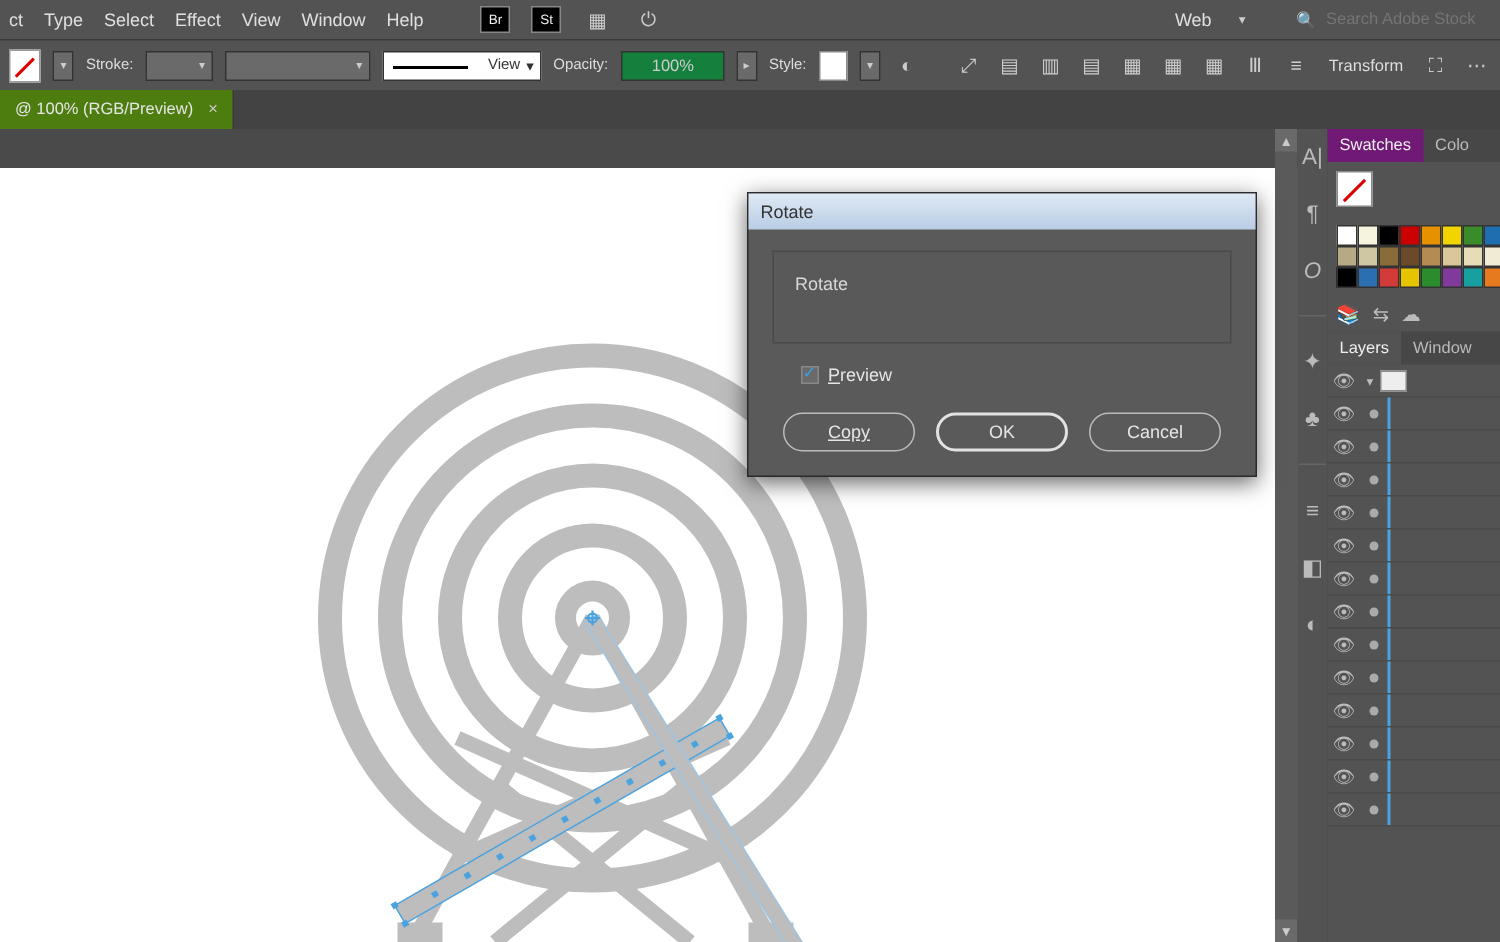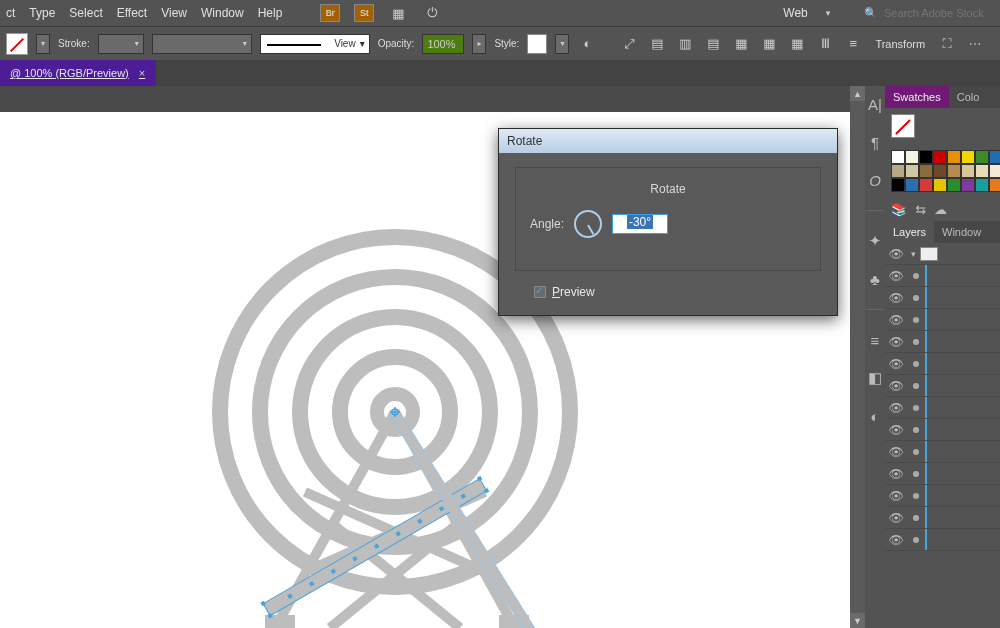--- a/index.html
+++ b/index.html
@@ -2,43 +2,43 @@
 <html><head>
 <meta charset="utf-8">
 <style>
   * { box-sizing: border-box; margin: 0; padding: 0; font-family: "Segoe UI", Tahoma, sans-serif; }
   body { background:#4a4a4a; width:1000px; height:628px; overflow:hidden; color:#ccc; font-size:11px; position:relative; }
 
   
   .menubar { height:26px; background:#535353; display:flex; align-items:center; padding:0 6px; gap:14px; }
   .menubar .mi { color:#e0e0e0; font-size:12px; cursor:default; }
   .menubar .spacer { flex:1; }
-  .menubar .iconbox { width:20px; height:18px; background:#a16207; border:1px solid #888; display:flex; align-items:center; justify-content:center; font-size:9px; color:#eee; }
+  .menubar .iconbox { width:20px; height:18px; background:#000000; border:1px solid #888; display:flex; align-items:center; justify-content:center; font-size:9px; color:#eee; }
   .menubar .web { color:#e0e0e0; font-size:12px; margin-right:4px; }
   .menubar .chev { font-size:9px; color:#ccc; }
   .menubar .search { display:flex; align-items:center; gap:6px; color:#aaa; }
   .menubar .search input { background:transparent; border:none; color:#aaa; font-size:11px; width:110px; outline:none;}
 
   
   .optbar { height:34px; background:#535353; border-top:1px solid #3a3a3a; display:flex; align-items:center; padding:0 6px; gap:8px; }
   .swatch { width:22px; height:22px; background:#fff; border:1px solid #999; position:relative; }
   .swatch::after { content:""; position:absolute; left:2px; right:2px; top:50%; height:2px; background:#d00; transform:rotate(-45deg);}
   .lbl { color:#ddd; font-size:10px; }
   .dd { height:20px; background:#6a6a6a; border:1px solid #333; display:flex; align-items:center; padding:0 4px; gap:4px;}
   .dd .car { font-size:8px; color:#ccc;}
   .brush { width:110px; height:20px; background:#fff; border:1px solid #333; display:flex; align-items:center; justify-content:flex-end; color:#333; font-size:10px; padding-right:4px; position:relative;}
   .brush::before { content:""; position:absolute; left:6px; right:48px; top:50%; height:2px; background:#000;}
-  .opval { height:20px; background:#4d7c0f; border:1px solid #333; min-width:42px; display:flex; align-items:center; padding:0 4px;}
+  .opval { height:20px; background:#15803d; border:1px solid #333; min-width:42px; display:flex; align-items:center; padding:0 20px;}
   .wswatch { width:20px; height:20px; background:#fff; border:1px solid #888;}
   .tbicon { width:20px; height:20px; display:flex; align-items:center; justify-content:center; color:#ccc; font-size:13px;}
   .tblabel { color:#ddd; font-size:11px; padding:0 4px;}
 
   
   .tabstrip { height:26px; background:#434343; display:flex; align-items:center; }
-  .doctab { height:26px; background:#4c1d95; display:flex; align-items:center; padding:0 10px; color:#e6e6e6; font-size:11px; gap:10px; border-right:1px solid #3a3a3a;text-decoration:underline;}
+  .doctab { height:26px; background:#4d7c0f; display:flex; align-items:center; padding:0 10px; color:#e6e6e6; font-size:11px; gap:10px; border-right:1px solid #3a3a3a;}
   .doctab .close { color:#ccc; cursor:default; }
 
   
   .work { position:absolute; left:0; top:86px; right:135px; bottom:0; background:#4a4a4a; }
   .canvas { position:absolute; left:0; top:26px; right:0; bottom:0; background:#fff; }
   .vscroll { position:absolute; right:0; top:0; bottom:0; width:15px; background:#5a5a5a;}
   .vscroll .up, .vscroll .dn { height:15px; background:#6a6a6a; display:flex; align-items:center; justify-content:center; font-size:9px; color:#ccc;}
   .vscroll .dn { position:absolute; bottom:0; left:0; right:0;}
 
   
@@ -62,21 +62,21 @@
   .lrow { height:22px; display:flex; align-items:center; border-bottom:1px solid #4a4a4a;}
   .lrow .eye { width:22px; text-align:center; color:#bbb; font-size:12px;}
   .lrow .disc { width:6px; height:6px; border-radius:50%; background:#aaa; margin:0 6px;}
   .lrow .bar { width:2px; height:100%; background:#4aa3df; margin-right:6px;}
   .lrow.first .chev { color:#bbb; font-size:9px; margin-left:4px;}
   .lrow.first .thumb { width:18px; height:14px; background:#eee; border:1px solid #888; margin-left:4px;}
   .swabtns { display:flex; gap:8px; padding:4px 6px; color:#bbb;}
   .swabtns span{font-size:13px;}
 
   
-  .dialog { position:absolute; left:498px; top:128px; width:340px; background:#5a5a5a; border:1px solid #2b2b2b; box-shadow:0 4px 14px rgba(0,0,0,.6);text-align:center; }
+  .dialog { position:absolute; left:498px; top:128px; width:340px; background:#5a5a5a; border:1px solid #2b2b2b; box-shadow:0 4px 14px rgba(0,0,0,.6); }
   .dlg-title { height:24px; background:linear-gradient(#dfe9f5,#b8cde4); color:#333; font-size:12px; display:flex; align-items:center; padding:0 8px;}
   .dlg-body { padding:14px 16px 16px; }
   .group { border:1px solid #4a4a4a; padding:14px 14px 18px; background:#595959; }
   .group .gtitle { color:#d8d8d8; font-size:12px; margin-bottom:14px;}
   .row { display:flex; align-items:center; gap:10px; margin-bottom:14px;}
   .row .fl { color:#d8d8d8; font-size:12px;}
   .anglecircle { width:28px; height:28px; border:2px solid #aecde8; border-radius:50%; position:relative;}
   .anglecircle::after { content:""; position:absolute; left:50%; top:50%; width:11px; height:2px; background:#aecde8; transform-origin:left center; transform:rotate(60deg);}
   .angleinput { width:56px; height:20px; background:#fff; border:1px solid #3aa0e8; font-size:12px; padding:0 2px;}
   .angleinput span { background:#3a74b8; color:#fff; padding:0 2px;}
@@ -360,24 +360,26 @@
         </div>
       </div>
   </div>
 </div>
 
 <div class="dialog">
   <div class="dlg-title">Rotate</div>
   <div class="dlg-body">
     <div class="group">
       <div class="gtitle">Rotate</div>
-      <div class="row">
-        <span class="fl">Angle:</span>
-        <span class="anglecircle"></span>
-        <span class="angleinput"><span>-30°</span></span>
-      </div>
     </div>
     <div class="preview">
       <span class="cb checked"></span>
       <span><span class="u">P</span><span>review</span></span>
     </div>
+    <div class="dlg-btns">
+      <div class="btn">
+          <span class="u">Copy</span>
+        </div>
+      <div class="btn primary">OK</div>
+      <div class="btn">Cancel</div>
+    </div>
   </div>
 </div>
 
 </body></html>

